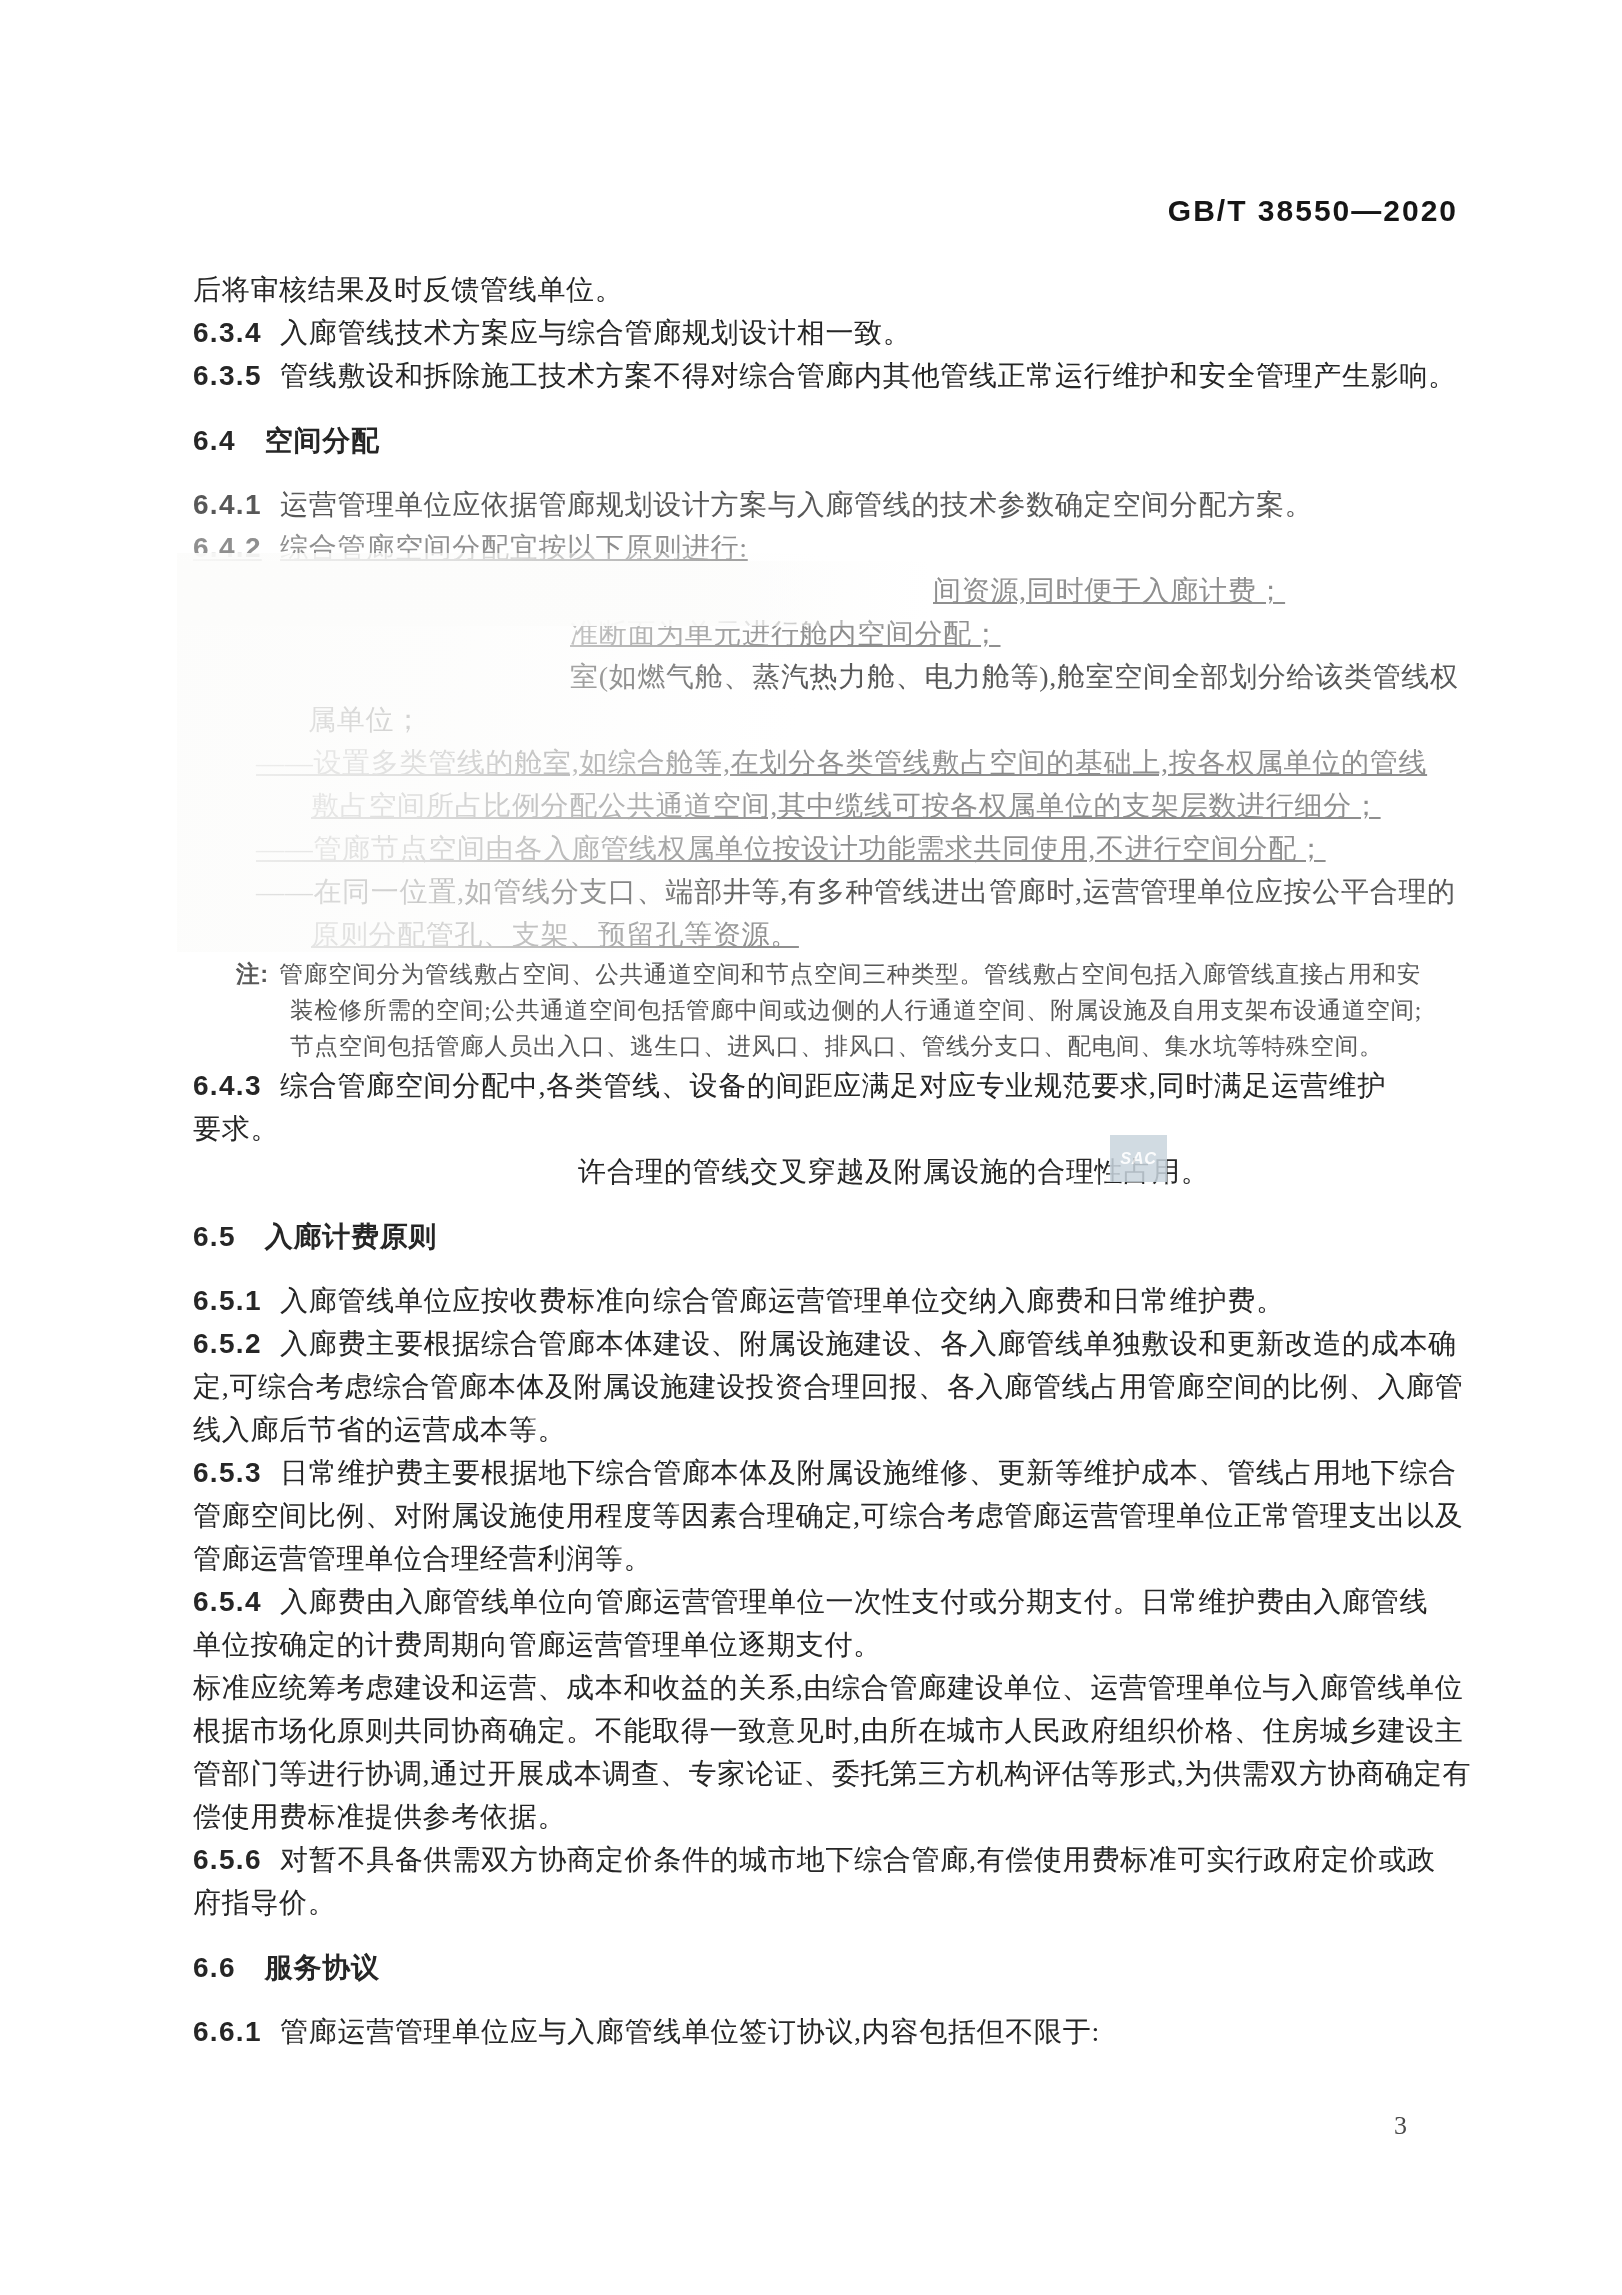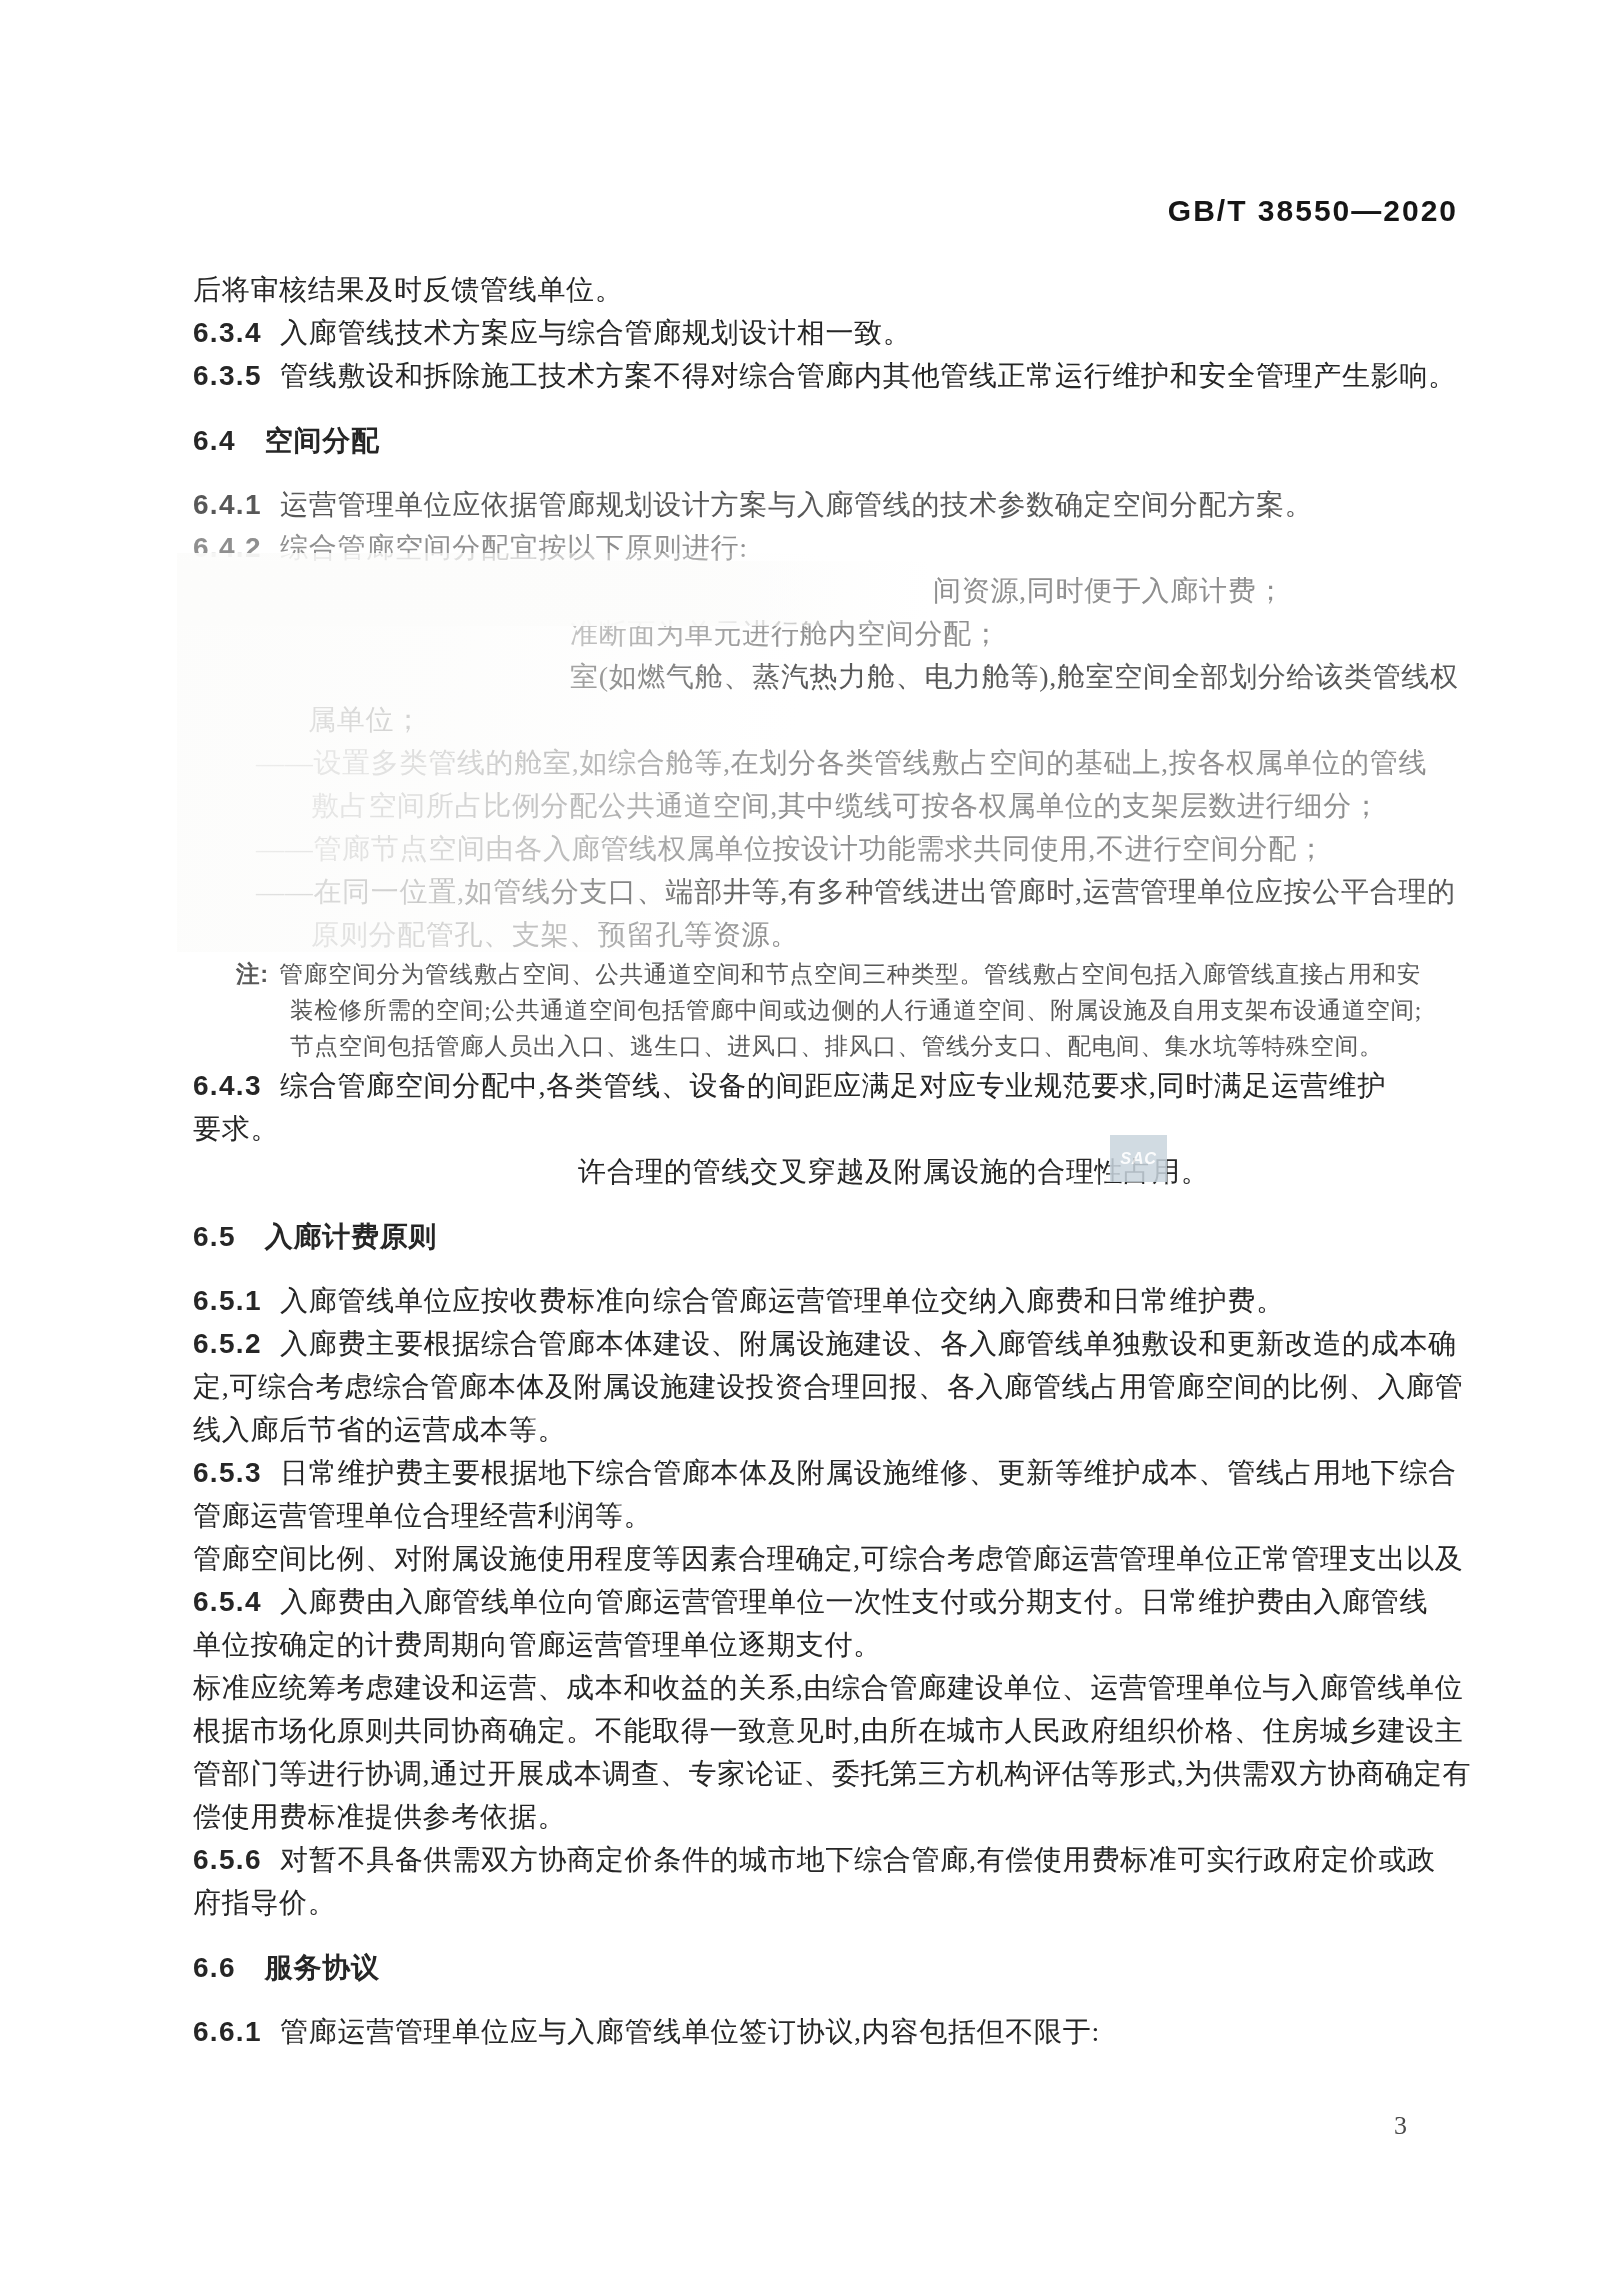--- a/index.html
+++ b/index.html
@@ -44,21 +44,21 @@
   .idashc{padding-left:118px;}
   .ifa{padding-left:115px;}
   .ifb{padding-left:377px;}
   .ifc{padding-left:740px;}
   .ifd{padding-left:385px;}
   .inote{padding-left:43px;}
   .inotec{padding-left:97px;}
   
   .t-dark{color:#262626;}
   .t-mid{color:#585858;}
-  .t-faded{color:#8f8f8f;}
+  .t-faded{color:#8f8f8f;text-decoration:underline;}
   
   .fade-artifact{
     position:absolute;left:177px;top:553px;width:838px;height:399px;
     background:linear-gradient(100deg,
       rgba(252,252,251,0.96) 0%,
       rgba(252,252,251,0.72) 32%,
       rgba(252,252,251,0.35) 52%,
       rgba(252,252,251,0) 72%);
     pointer-events:none;
   }
@@ -111,22 +111,22 @@
       <div class="ln note inotec t-mid"><span>节点空间包括管廊人员出入口、逃生口、进风口、排风口、管线分支口、配电间、集水坑等特殊空间。</span></div>
       <div class="ln i0 t-dark"><span class="clause-num">6.4.3</span><span>综合管廊空间分配中,各类管线、设备的间距应满足对应专业规范要求,同时满足运营维护</span></div>
       <div class="ln i0 t-dark"><span>要求。</span></div>
       <div class="ln ifd t-dark"><span>许合理的管线交叉穿越及附属设施的合理性占用。</span></div>
       <div class="ln heading i0 t-dark"><span class="clause-num">6.5</span><span>入廊计费原则</span></div>
       <div class="ln i0 t-dark"><span class="clause-num">6.5.1</span><span>入廊管线单位应按收费标准向综合管廊运营管理单位交纳入廊费和日常维护费。</span></div>
       <div class="ln i0 t-dark"><span class="clause-num">6.5.2</span><span>入廊费主要根据综合管廊本体建设、附属设施建设、各入廊管线单独敷设和更新改造的成本确</span></div>
       <div class="ln i0 t-dark"><span>定,可综合考虑综合管廊本体及附属设施建设投资合理回报、各入廊管线占用管廊空间的比例、入廊管</span></div>
       <div class="ln i0 t-dark"><span>线入廊后节省的运营成本等。</span></div>
       <div class="ln i0 t-dark"><span class="clause-num">6.5.3</span><span>日常维护费主要根据地下综合管廊本体及附属设施维修、更新等维护成本、管线占用地下综合</span></div>
+      <div class="ln i0 t-dark"><span>管廊空间比例、对附属设施使用程度等因素合理确定,可综合考虑管廊运营管理单位正常管理支出以及</span></div>
       <div class="ln i0 t-dark"><span>管廊运营管理单位合理经营利润等。</span></div>
-      <div class="ln i0 t-dark"><span>管廊空间比例、对附属设施使用程度等因素合理确定,可综合考虑管廊运营管理单位正常管理支出以及</span></div>
       <div class="ln i0 t-dark"><span class="clause-num">6.5.4</span><span>入廊费由入廊管线单位向管廊运营管理单位一次性支付或分期支付。日常维护费由入廊管线</span></div>
       <div class="ln i0 t-dark"><span>单位按确定的计费周期向管廊运营管理单位逐期支付。</span></div>
       <div class="ln i0 t-dark"><span>标准应统筹考虑建设和运营、成本和收益的关系,由综合管廊建设单位、运营管理单位与入廊管线单位</span></div>
       <div class="ln i0 t-dark"><span>根据市场化原则共同协商确定。不能取得一致意见时,由所在城市人民政府组织价格、住房城乡建设主</span></div>
       <div class="ln i0 t-dark"><span>管部门等进行协调,通过开展成本调查、专家论证、委托第三方机构评估等形式,为供需双方协商确定有</span></div>
       <div class="ln i0 t-dark"><span>偿使用费标准提供参考依据。</span></div>
       <div class="ln i0 t-dark"><span class="clause-num">6.5.6</span><span>对暂不具备供需双方协商定价条件的城市地下综合管廊,有偿使用费标准可实行政府定价或政</span></div>
       <div class="ln i0 t-dark"><span>府指导价。</span></div>
       <div class="ln heading i0 t-dark"><span class="clause-num">6.6</span><span>服务协议</span></div>
       <div class="ln i0 t-dark"><span class="clause-num">6.6.1</span><span>管廊运营管理单位应与入廊管线单位签订协议,内容包括但不限于:</span></div>

